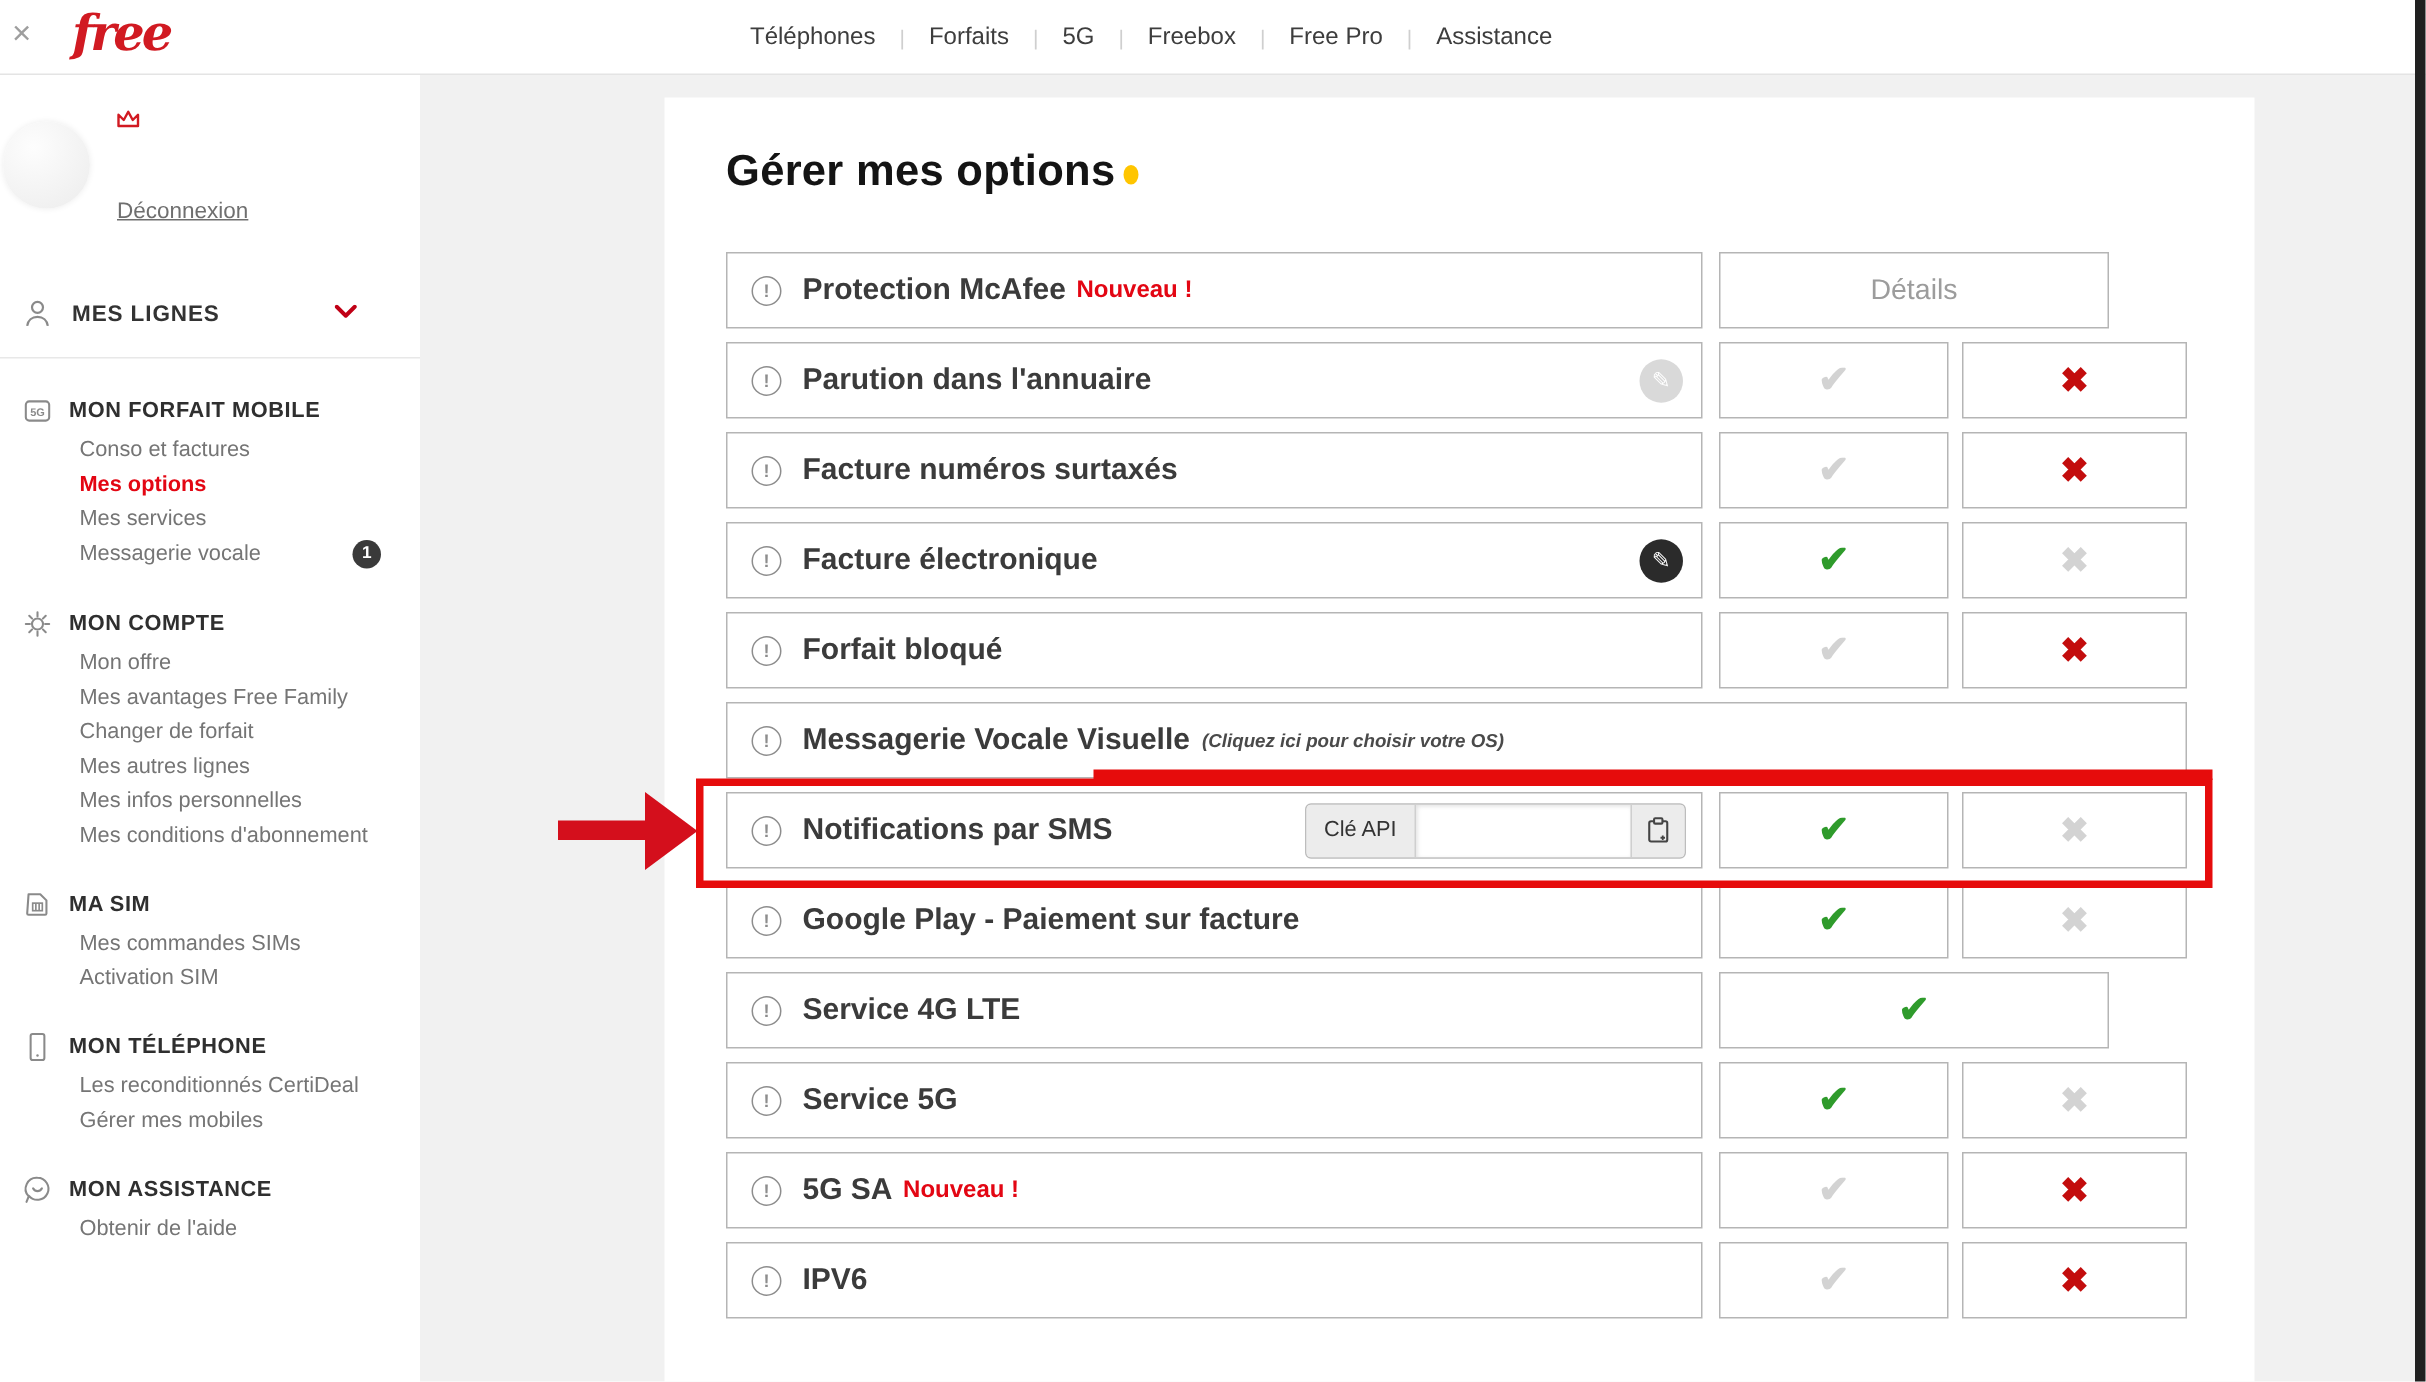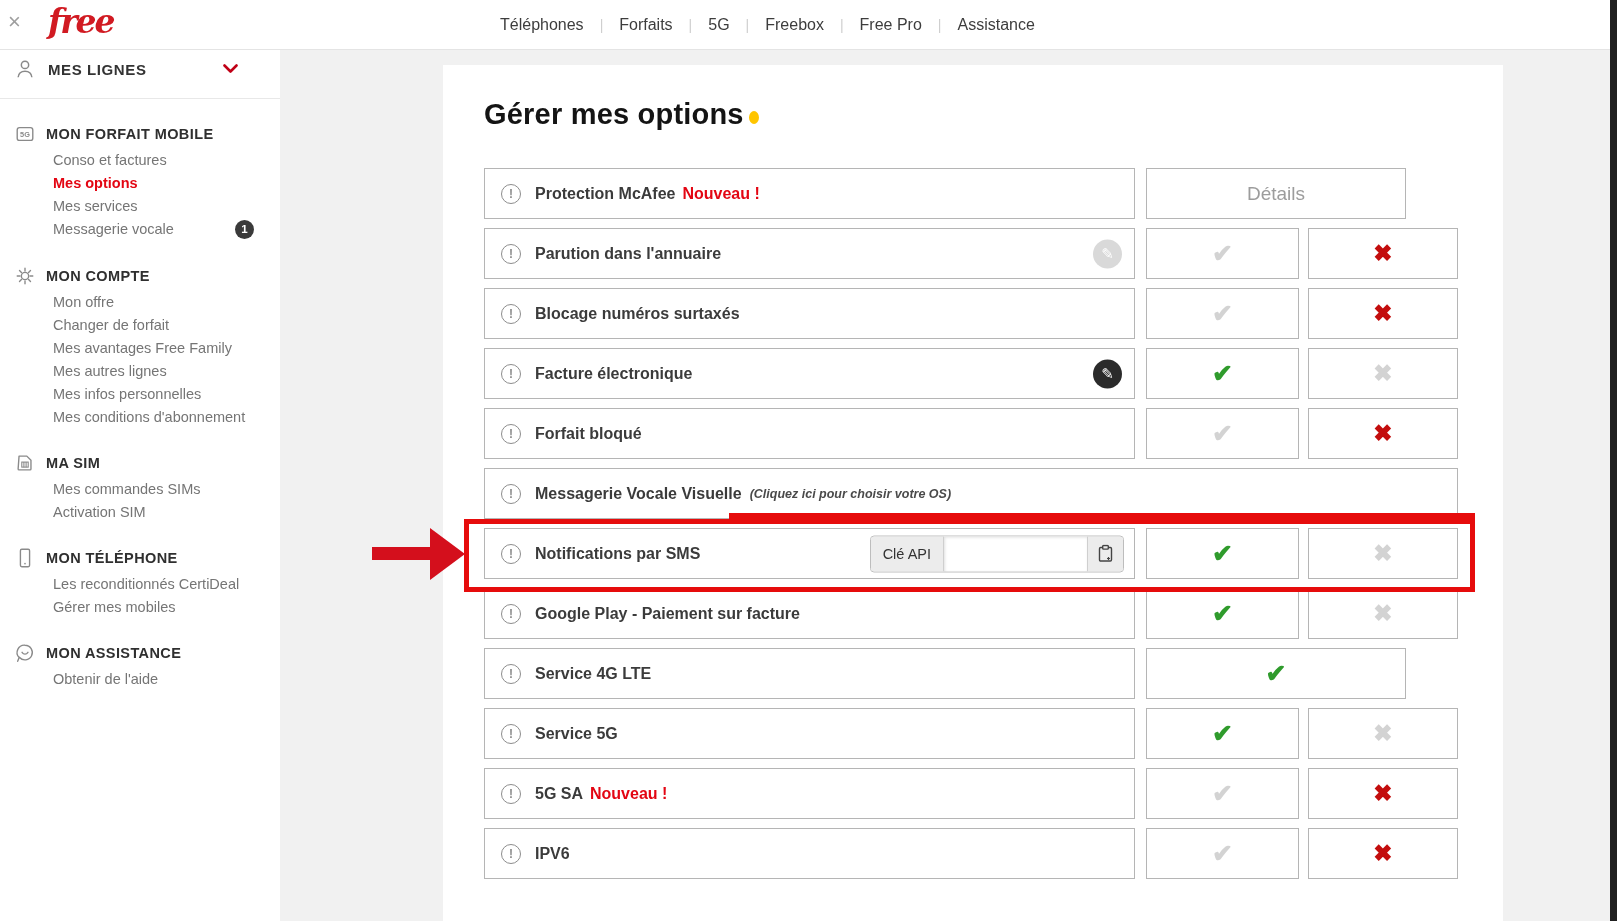--- a/index.html
+++ b/index.html
@@ -59,21 +59,21 @@
                      background:#ffc500; margin-left:5px; }
 
   .opt-row { display:flex; height:51px; margin-bottom:9px; position:relative; width:974px; }
   .label-box { width:651px; height:51px; border:1px solid #b5b5b5; background:#fff;
                display:flex; align-items:center; padding:0 12px 0 16px; margin-right:11px;
                position:relative; }
   .label-box.full { width:974px; margin-right:0; }
   .info-icon { width:20px; height:20px; border:1.6px solid #8d8d8d; border-radius:50%;
                color:#8d8d8d; font-size:12px; font-weight:700; display:flex; flex:0 0 auto;
                align-items:center; justify-content:center; margin-right:14px; cursor:pointer; }
-  .opt-label { font-size:16px; font-weight:700; color:#3b3b3b; white-space:nowrap; }
+  .opt-label { font-size:20px; font-weight:700; color:#3b3b3b; white-space:nowrap; }
   .nouveau { font-size:16px; font-weight:700; color:#e30613; margin-left:7px; white-space:nowrap; }
   .opt-note { font-size:12.5px; font-style:italic; font-weight:600; color:#4a4a4a; margin-left:8px; }
   .cell { height:51px; border:1px solid #b5b5b5; background:#fff; display:flex;
           align-items:center; justify-content:center; cursor:pointer; }
   .cell.chk { width:153px; margin-right:9px; }
   .cell.crs { width:150px; }
   .cell.wide { width:260px; }
   .glyph-check { font-size:25px; font-weight:700; line-height:1; }
   .glyph-cross { font-size:23px; font-weight:700; line-height:1; }
   .g-green { color:#2f9b2c; }
@@ -128,20 +128,29 @@
       <span class="sep">|</span>
       <span class="nav-item">Freebox</span>
       <span class="sep">|</span>
       <span class="nav-item">Free Pro</span>
       <span class="sep">|</span>
       <span class="nav-item">Assistance</span>
     </nav>
 </div>
 
 <aside class="sidebar">
+  <div class="profile">
+    <div class="avatar"></div>
+    <span class="crown">
+      <svg width="17" height="15" viewBox="0 0 17 15" fill="none">
+        <path d="M2 12 V4.5 L5.5 8 L8.5 2.5 L11.5 8 L15 4.5 V12 Z M2 12 h13" stroke="#d11a22" stroke-width="1.6" stroke-linejoin="round"></path>
+      </svg>
+    </span>
+    <a class="logout">Déconnexion</a>
+  </div>
   <div class="lines-row">
     <span class="side-icon">
       <svg width="22" height="22" viewBox="0 0 24 24" fill="none">
         <circle cx="12" cy="7.5" r="4" stroke="#8a8a8a" stroke-width="1.6"></circle>
         <path d="M4.5 21c.5-4 3.5-6.5 7.5-6.5s7 2.5 7.5 6.5" stroke="#8a8a8a" stroke-width="1.6"></path>
       </svg>
     </span>
     <span class="label">MES LIGNES</span>
     <span class="chev">
       <svg width="15" height="10" viewBox="0 0 15 10" fill="none">
@@ -184,24 +193,24 @@
               <path d="M12 3.5v3M12 17.5v3M3.5 12h3M17.5 12h3M6 6l2.1 2.1M15.9 15.9L18 18M18 6l-2.1 2.1M8.1 15.9L6 18" stroke="#8a8a8a" stroke-width="1.5" stroke-linecap="round"></path>
             </svg>
           </span>
           <span class="sec-title">MON COMPTE</span>
         </div>
         <div class="sec-links">
           <div class="side-link">
             <span>Mon offre</span>
           </div>
           <div class="side-link">
+            <span>Mes avantages Free Family</span>
+          </div>
+          <div class="side-link">
             <span>Changer de forfait</span>
-          </div>
-          <div class="side-link">
-            <span>Mes avantages Free Family</span>
           </div>
           <div class="side-link">
             <span>Mes autres lignes</span>
           </div>
           <div class="side-link">
             <span>Mes infos personnelles</span>
           </div>
           <div class="side-link">
             <span>Mes conditions d'abonnement</span>
           </div>
@@ -293,21 +302,21 @@
           <div class="cell chk">
             <span class="glyph-check g-gray">✔</span>
           </div>
           <div class="cell crs">
             <span class="glyph-cross g-red">✖</span>
           </div>
         </div>
         <div class="opt-row">
           <div class="label-box">
             <span class="info-icon">!</span>
-            <span class="opt-label">Blocage numéros surtaxés</span>
+            <span class="opt-label">Facture numéros surtaxés</span>
           </div>
           <div class="cell chk">
             <span class="glyph-check g-gray">✔</span>
           </div>
           <div class="cell crs">
             <span class="glyph-cross g-red">✖</span>
           </div>
         </div>
         <div class="opt-row">
           <div class="label-box">

